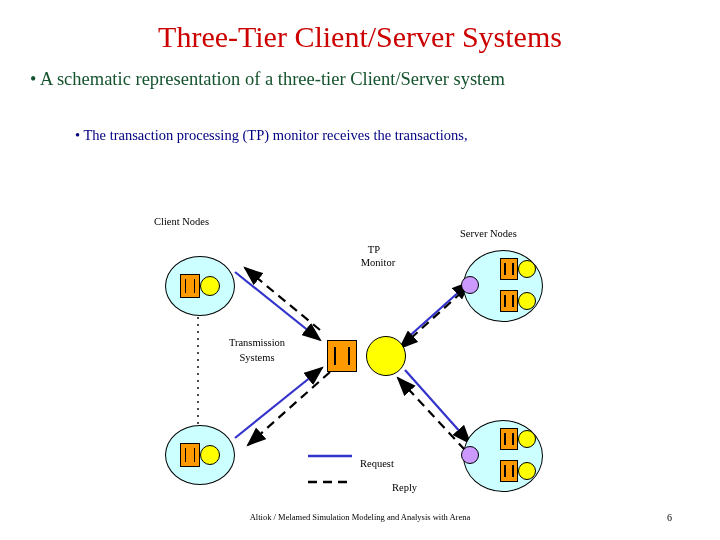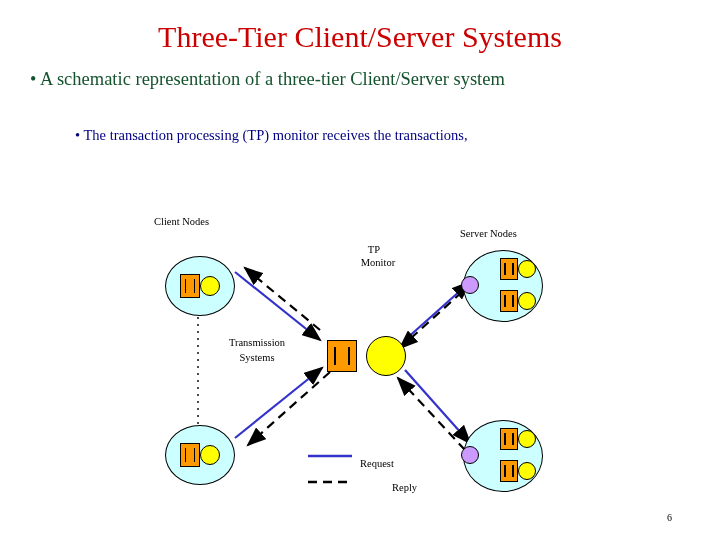--- a/index.html
+++ b/index.html
@@ -261,16 +261,17 @@
       <div class="bars">
           <div class="bar"></div>
           <div class="bar"></div>
         </div>
     </div>
     <div class="disk yellow" style="left:366px; top:136px; width:38px; height:38px;"></div>
 
   </div>
 
   <div class="footer">
+    <div>Altiok / Melamed   Simulation Modeling and Analysis with Arena</div>
   </div>
   <div class="pagenum">6</div>
 
 </div>
 
 </body></html>

